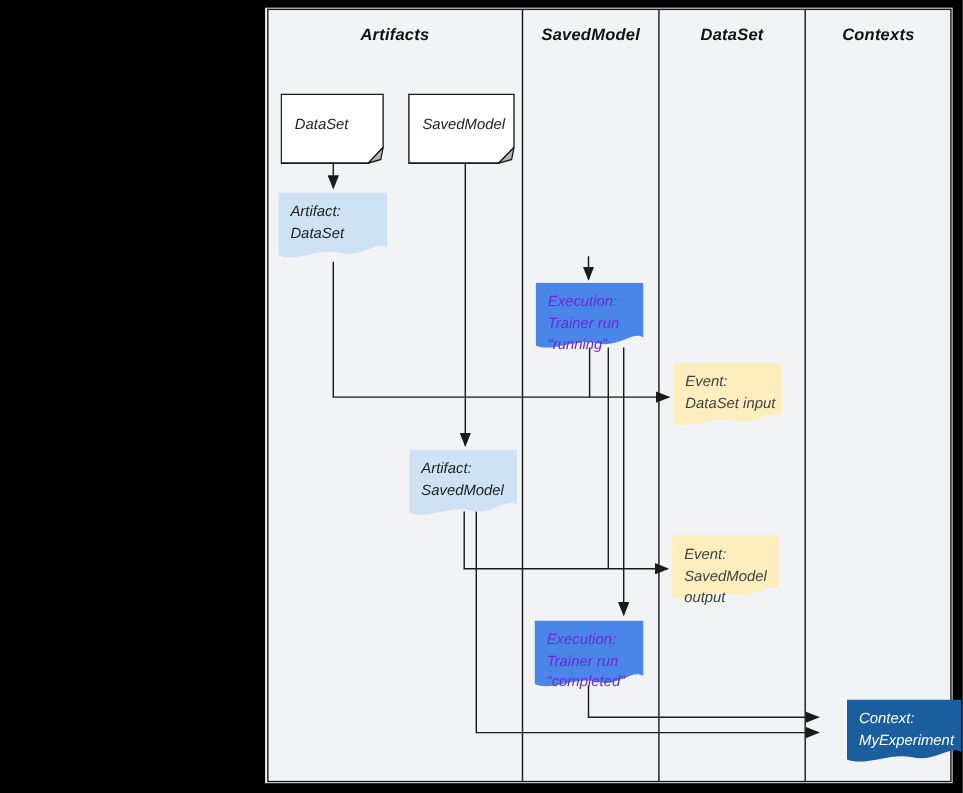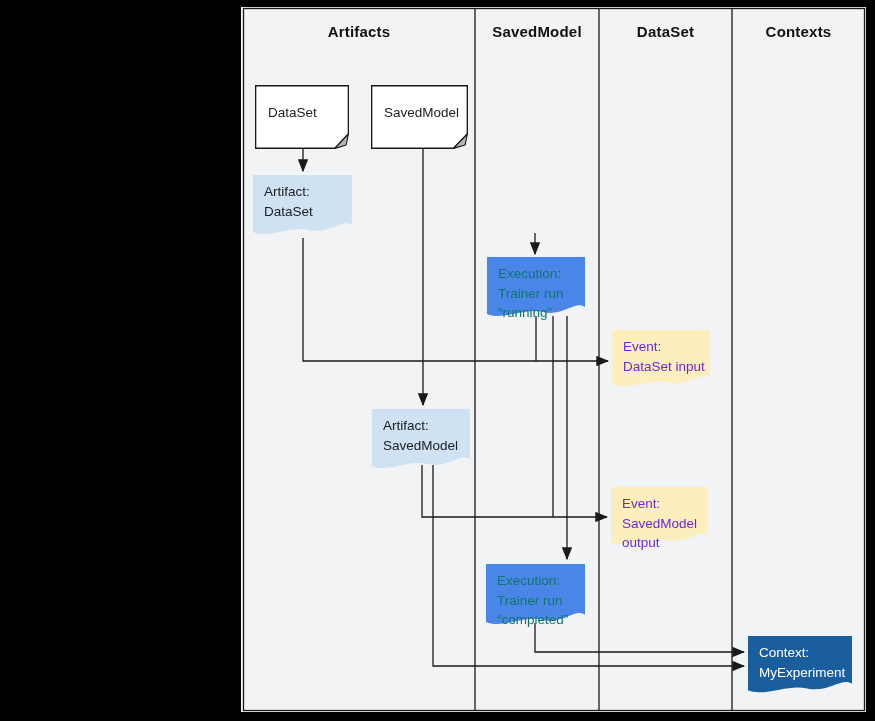--- a/index.html
+++ b/index.html
@@ -8,36 +8,36 @@
     --box-fill:#ffffff;
     --artifact-fill:#cfe2f3;
     --execution-fill:#4a86e8;
     --event-fill:#fceebd;
     --context-fill:#1b5e9e;
     --line:#1a1a1a;
   }
   html,body{margin:0;padding:0;}
   body{background:#000;font-family:"Liberation Sans","DejaVu Sans",sans-serif;}
   .stage{position:relative;width:875px;height:721px;background:var(--bg);overflow:hidden;}
-  .canvas{position:absolute;left:241px;top:7px;width:625px;height:705px;background:var(--canvas);}
+  .canvas{position:absolute;left:241px;top:7px;width:625px;height:705px;background:var(--canvas);font-style:italic;}
   .overlay{position:absolute;left:0;top:0;width:625px;height:705px;display:block;}
   .lane-header{position:absolute;top:12px;height:26px;line-height:26px;text-align:center;
     font-size:15px;font-weight:bold;color:#111;letter-spacing:.2px;}
   .node{position:absolute;}
   .node svg.shape{position:absolute;left:0;top:0;width:100%;height:100%;display:block;}
   .doc-label{position:absolute;left:13px;right:4px;top:0;bottom:10px;display:flex;align-items:center;
     font-size:13.5px;color:#202124;}
   .wave-text{position:absolute;left:11px;top:7px;right:4px;font-size:13.5px;line-height:19.5px;}
   .node.artifact .wave-path{fill:var(--artifact-fill);}
   .node.execution .wave-path{fill:var(--execution-fill);}
   .node.event .wave-path{fill:var(--event-fill);}
   .node.context .wave-path{fill:var(--context-fill);}
   .node.artifact .wave-text{color:#202124;}
-  .node.event .wave-text{color:#6d28d9;}
-  .node.execution .wave-text{color:#0f766e;}
+  .node.event .wave-text{color:#404040;}
+  .node.execution .wave-text{color:#6d28d9;}
   .node.context .wave-text{color:#ffffff;}
   .doc-page{fill:var(--box-fill);stroke:var(--line);stroke-width:1.4;}
   .doc-flap{fill:#b5b5b5;stroke:var(--line);stroke-width:1.2;stroke-linejoin:round;}
 </style>
 </head>
 <body>
 
 <div class="stage">
   <div class="canvas">
 
@@ -152,21 +152,21 @@
       <svg class="shape" viewBox="0 0 100 65" preserveAspectRatio="none">
         <path class="wave-path" d="M0,0 H100 V50 C90,43 77,60 57,55 C38,50 16,64 0,57 Z"></path>
       </svg>
       <div class="wave-text">
         <div>Event:</div>
         <div>SavedModel</div>
         <div>output</div>
       </div>
     </div>
 
-    <div class="node context" style="left:507px;top:629px;width:104px;height:62px;">
+    <div class="node context" style="left:529px;top:629px;width:104px;height:62px;">
       <svg class="shape" viewBox="0 0 100 65" preserveAspectRatio="none">
         <path class="wave-path" d="M0,0 H100 V50 C90,43 77,60 57,55 C38,50 16,64 0,57 Z"></path>
       </svg>
       <div class="wave-text">
         <div>Context:</div>
         <div>MyExperiment</div>
       </div>
     </div>
 
   </div>

